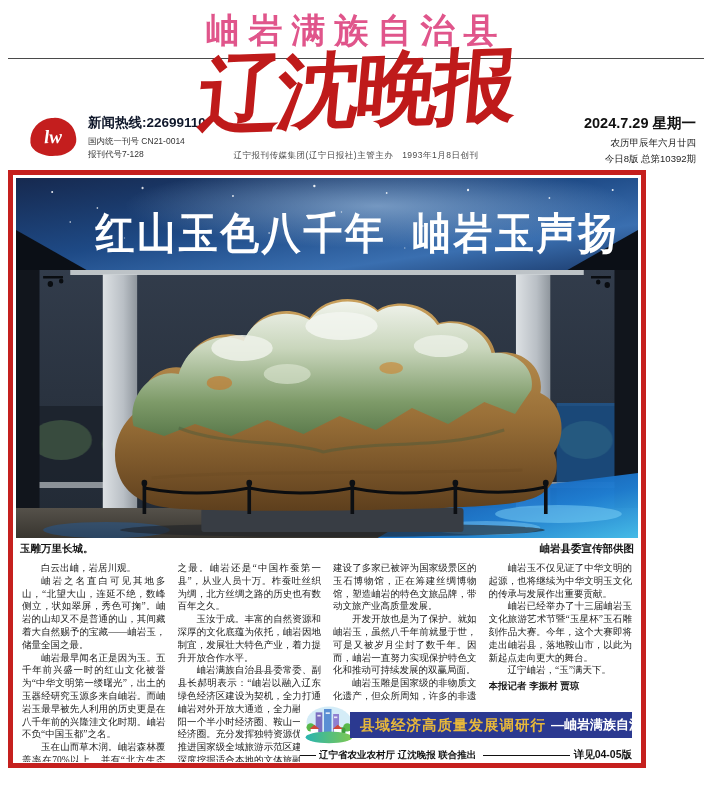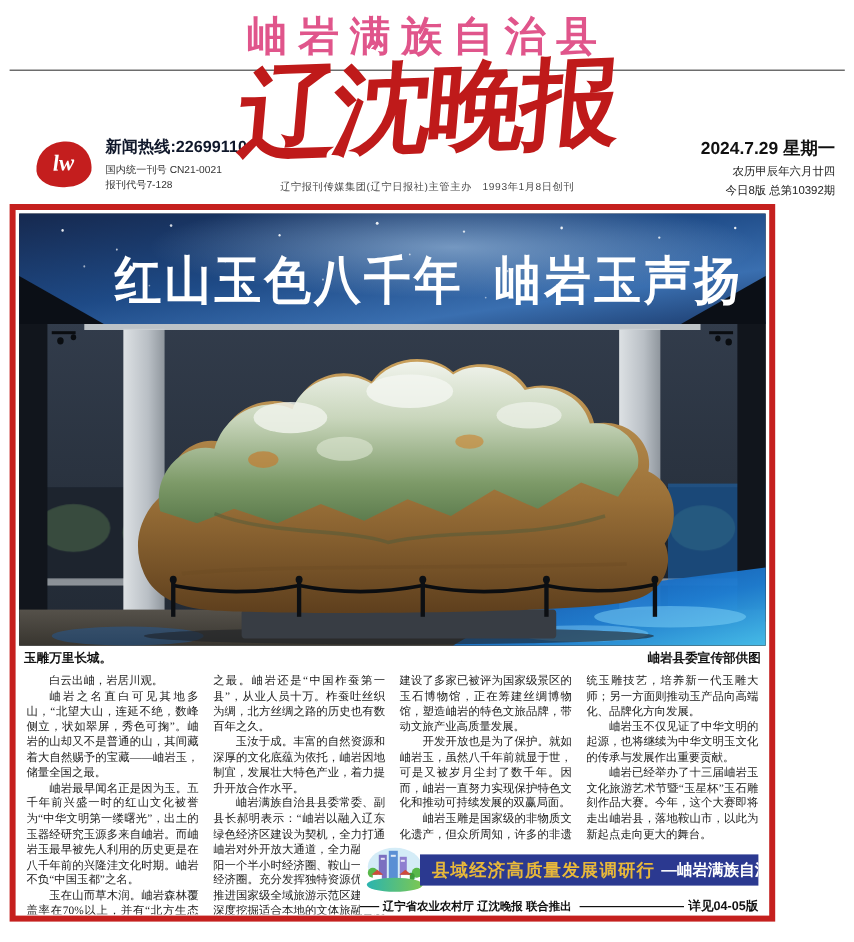--- a/index.html
+++ b/index.html
@@ -76,21 +76,21 @@
 <div class="page">
 
   <div class="region-title">岫岩满族自治县</div>
   <div class="top-rule"></div>
 
   <div class="masthead">
     <div class="logo-blob">
       <span>lw</span>
     </div>
     <div class="hotline">新闻热线:22699110</div>
-    <div class="issn">国内统一刊号 CN21-0021</div>
+    <div class="issn">国内统一刊号 CN21-0014</div>
     <div class="postal">报刊代号7-128</div>
     <div class="brand">辽沈晚报</div>
     <div class="organizer">辽宁报刊传媒集团(辽宁日报社)主管主办　1993年1月8日创刊</div>
     <div class="date-block">
       <div class="date-line">2024.7.29 星期一</div>
       <div class="lunar-line">农历甲辰年六月廿四</div>
       <div class="edition-line">今日8版 总第10392期</div>
     </div>
   </div>
 
@@ -269,21 +269,20 @@
           <p>玉汝于成。丰富的自然资源和深厚的文化底蕴为依托，岫岩因地制宜，发展壮大特色产业，着力提升开放合作水平。</p>
           <p>岫岩满族自治县县委常委、副县长郝明表示：“岫岩以融入辽东绿色经济区建设为契机，全力打通岫岩对外开放大通道，全力融入沈阳一个半小时经济圈、鞍山一小时经济圈。充分发挥独特资源优势，推进国家级全域旅游示范区建设，深度挖掘适合本地的文体旅融合发展模式，加快推动县域经济发展，为打好打赢攻坚之年攻坚之战提供强大动能。”</p>
 
         </div>
         <div class="col">
           <p class="cont">建设了多家已被评为国家级景区的玉石博物馆，正在筹建丝绸博物馆，塑造岫岩的特色文旅品牌，带动文旅产业高质量发展。</p>
           <p>开发开放也是为了保护。就如岫岩玉，虽然八千年前就显于世，可是又被岁月尘封了数千年。因而，岫岩一直努力实现保护特色文化和推动可持续发展的双赢局面。</p>
           <p>岫岩玉雕是国家级的非物质文化遗产，但众所周知，许多的非遗项目都面临传承人短缺的困境。对此，岫岩开始建设中国玉雕大师创意产业园，一方面保护传</p>
         </div>
         <div class="col">
-          <p class="cont">统玉雕技艺，培养新一代玉雕大师；另一方面则推动玉产品向高端化、品牌化方向发展。</p>
           <p>岫岩玉不仅见证了中华文明的起源，也将继续为中华文明玉文化的传承与发展作出重要贡献。</p>
           <p>岫岩已经举办了十三届岫岩玉文化旅游艺术节暨“玉星杯”玉石雕刻作品大赛。今年，这个大赛即将走出岫岩县，落地鞍山市，以此为新起点走向更大的舞台。</p>
           <p>辽宁岫岩，“玉”满天下。</p>
           <p class="byline">本报记者 李振村 贾琼</p>
         </div>
       </div>
 
       <div class="banner">
         <div class="banner-top">
           <svg class="banner-illu" viewBox="0 0 60 48">

